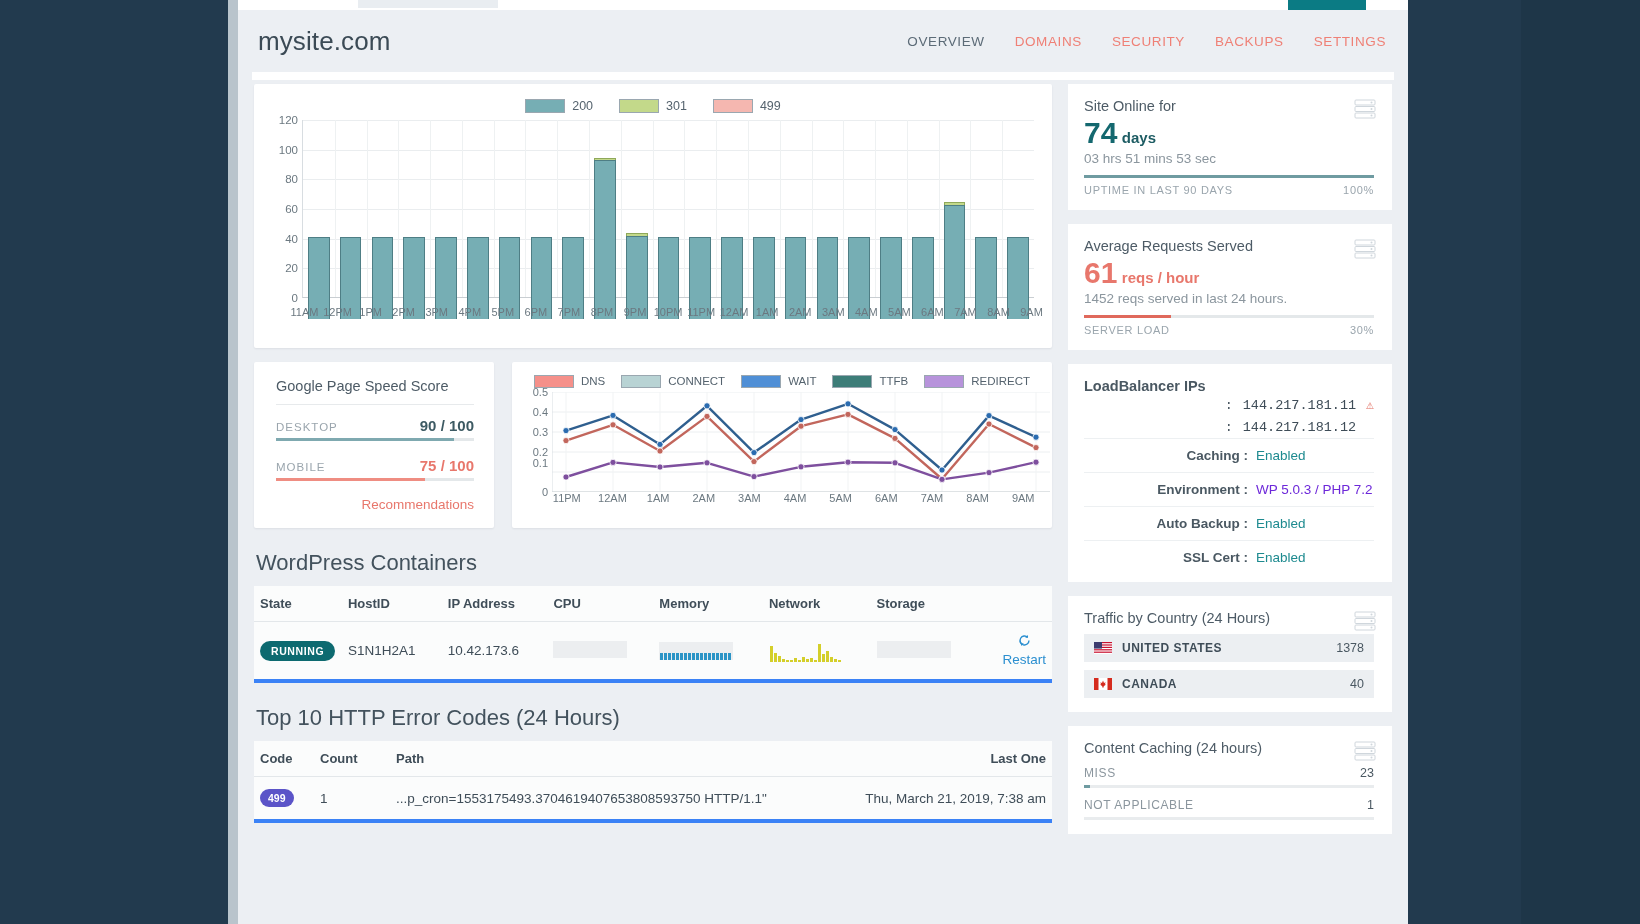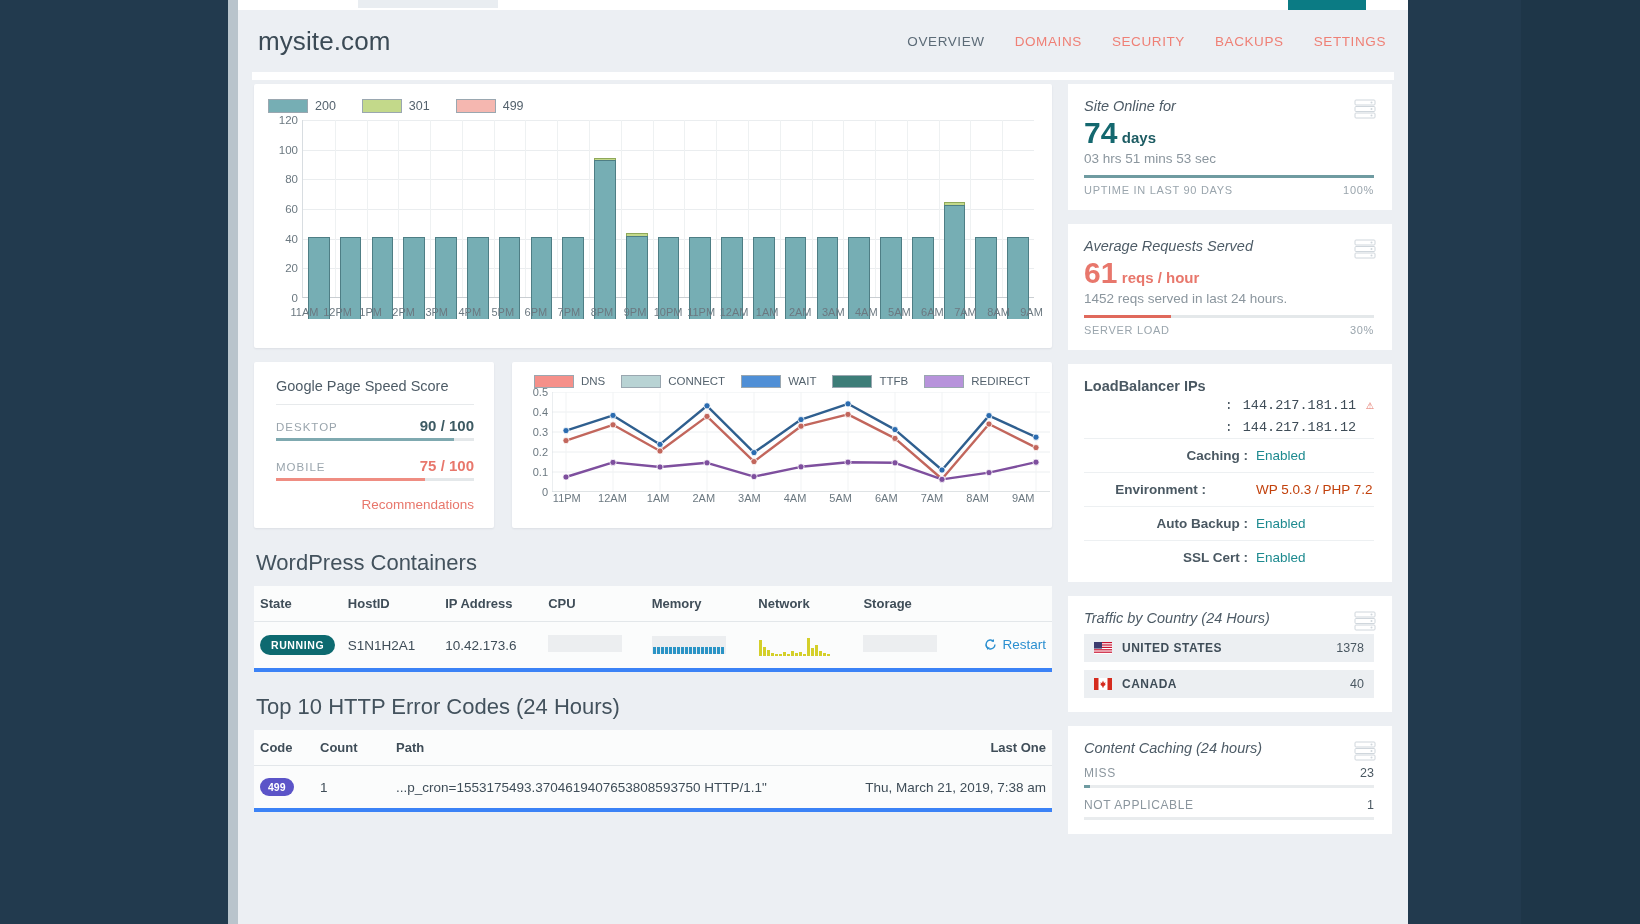--- a/index.html
+++ b/index.html
@@ -75,21 +75,21 @@
 
   .card {
     background: #ffffff;
     border-radius: 2px;
     box-shadow: 0 1px 2px rgba(20,40,60,.08);
   }
 
   
   .barcard { height: 264px; padding: 10px 14px 8px 14px; position: relative; }
   .legend-row {
-    display: flex; justify-content: flex-start; align-items: center;
+    display: flex; justify-content: center; align-items: center;
     gap: 26px; height: 24px; margin-bottom: 2px;
   }
   .legend-item { display: flex; align-items: center; gap: 7px; }
   .legend-swatch {
     width: 40px; height: 14px; border: 1px solid #9aa7b0;
     display:block;
   }
   .legend-label { font-size: 12.5px; color: #55636e; }
 
   .plot { position: relative; height: 200px; margin-left: 34px; margin-right: 4px; }
@@ -176,33 +176,33 @@
   }
   .state-badge {
     display: inline-block; background: #0d6a70; color: #ffffff;
     font-size: 10.5px; font-weight: bold; letter-spacing: .6px;
     padding: 4px 11px; border-radius: 10px;
   }
   .meter-blank { display:inline-block; width: 74px; height: 17px; background: #eceef0; }
   .spark { display:block; }
   .restart {
     color: #2b8fd0; font-size: 13.5px; text-decoration: none;
-    display: inline-flex; align-items: center; gap: 5px;
+    display: inline-flex; align-items: center; gap: 5px; flex-direction: column;
   }
   .code-badge {
     display: inline-block; background: #5b54c8; color: #fff;
     border-radius: 9px; font-size: 10.5px; font-weight: bold;
     padding: 3px 8px;
   }
   .ta-r { text-align: right; }
 
   
   .panel { background: #ffffff; margin-bottom: 14px; position: relative; padding: 14px 18px 14px 16px; }
   .panel-ico { position: absolute; right: 16px; top: 14px; }
-  .p-title { font-size: 14.5px; color: #4d5b66; font-style: italic; }
+  .p-title { font-size: 14.5px; color: #4d5b66; }
   .big-num { font-size: 30px; font-weight: bold; }
   .big-num.teal { color: #14686f; }
   .big-num.red { color: #e8776c; }
   .unit { font-size: 15px; font-weight: bold; }
   .unit.teal { color: #1d5c63; }
   .unit.red { color: #e8776c; }
   .sub { font-size: 13.5px; color: #8b969e; }
   .track { height: 3px; background: #e4e8ea; margin: 9px 0 6px 0; position: relative; }
   .fill { position: absolute; left: 0; top: 0; height: 3px; }
   .fill.teal { background: #6f9ba1; }
@@ -220,21 +220,21 @@
     padding: 3px 0;
   }
   .ip-colon { color: #4a5862; }
   .warn-tri { color: #e0695c; font-size: 13px; }
   .kv-row {
     display: flex; align-items: baseline; gap: 8px; justify-content: flex-end;
     padding: 9px 0; border-top: 1px solid #edf0f2; font-size: 13.5px;
   }
   .kv-k { color: #4a5862; font-weight: bold; }
   .kv-v { color: #1d8a8f; min-width: 118px; }
-  .kv-v.plain { color: #c2410c; margin-left: 42px; }
+  .kv-v.plain { color: #6d28d9; }
 
   .country-row {
     display: flex; align-items: center; background: #eceff2;
     padding: 7px 10px; margin-top: 8px; gap: 10px;
   }
   .country-name { font-size: 12px; font-weight: bold; letter-spacing: .5px; color: #3f4d58; }
   .country-count { margin-left: auto; font-size: 12.5px; color: #4a5862; }
   .flag { width: 18px; height: 12px; display: block; }
 
   .cc-row { margin-top: 10px; }
@@ -520,21 +520,21 @@
                   <span class="legend-label">TTFB</span>
                 </div>
                 <div class="legend-item">
                   <span class="legend-swatch" style="background:#b793db"></span>
                   <span class="legend-label">REDIRECT</span>
                 </div>
               </div>
             <div class="lc-plot">
               <div id="line-yaxis">
                   <div class="lc-ytick" style="top: 100px;">0</div>
-                  <div class="lc-ytick" style="top: 80px;">0.1</div>
+                  <div class="lc-ytick" style="top: 71px;">0.1</div>
                   <div class="lc-ytick" style="top: 60px;">0.2</div>
                   <div class="lc-ytick" style="top: 40px;">0.3</div>
                   <div class="lc-ytick" style="top: 20px;">0.4</div>
                   <div class="lc-ytick" style="top: 0px;">0.5</div>
                 </div>
               <svg id="line-svg" width="498" height="100">
                   <line x1="0" y1="100" x2="498" y2="100" stroke="#eceff1" stroke-width="1"></line>
                   <line x1="0" y1="80" x2="498" y2="80" stroke="#eceff1" stroke-width="1"></line>
                   <line x1="0" y1="60" x2="498" y2="60" stroke="#eceff1" stroke-width="1"></line>
                   <line x1="0" y1="40" x2="498" y2="40" stroke="#eceff1" stroke-width="1"></line>

